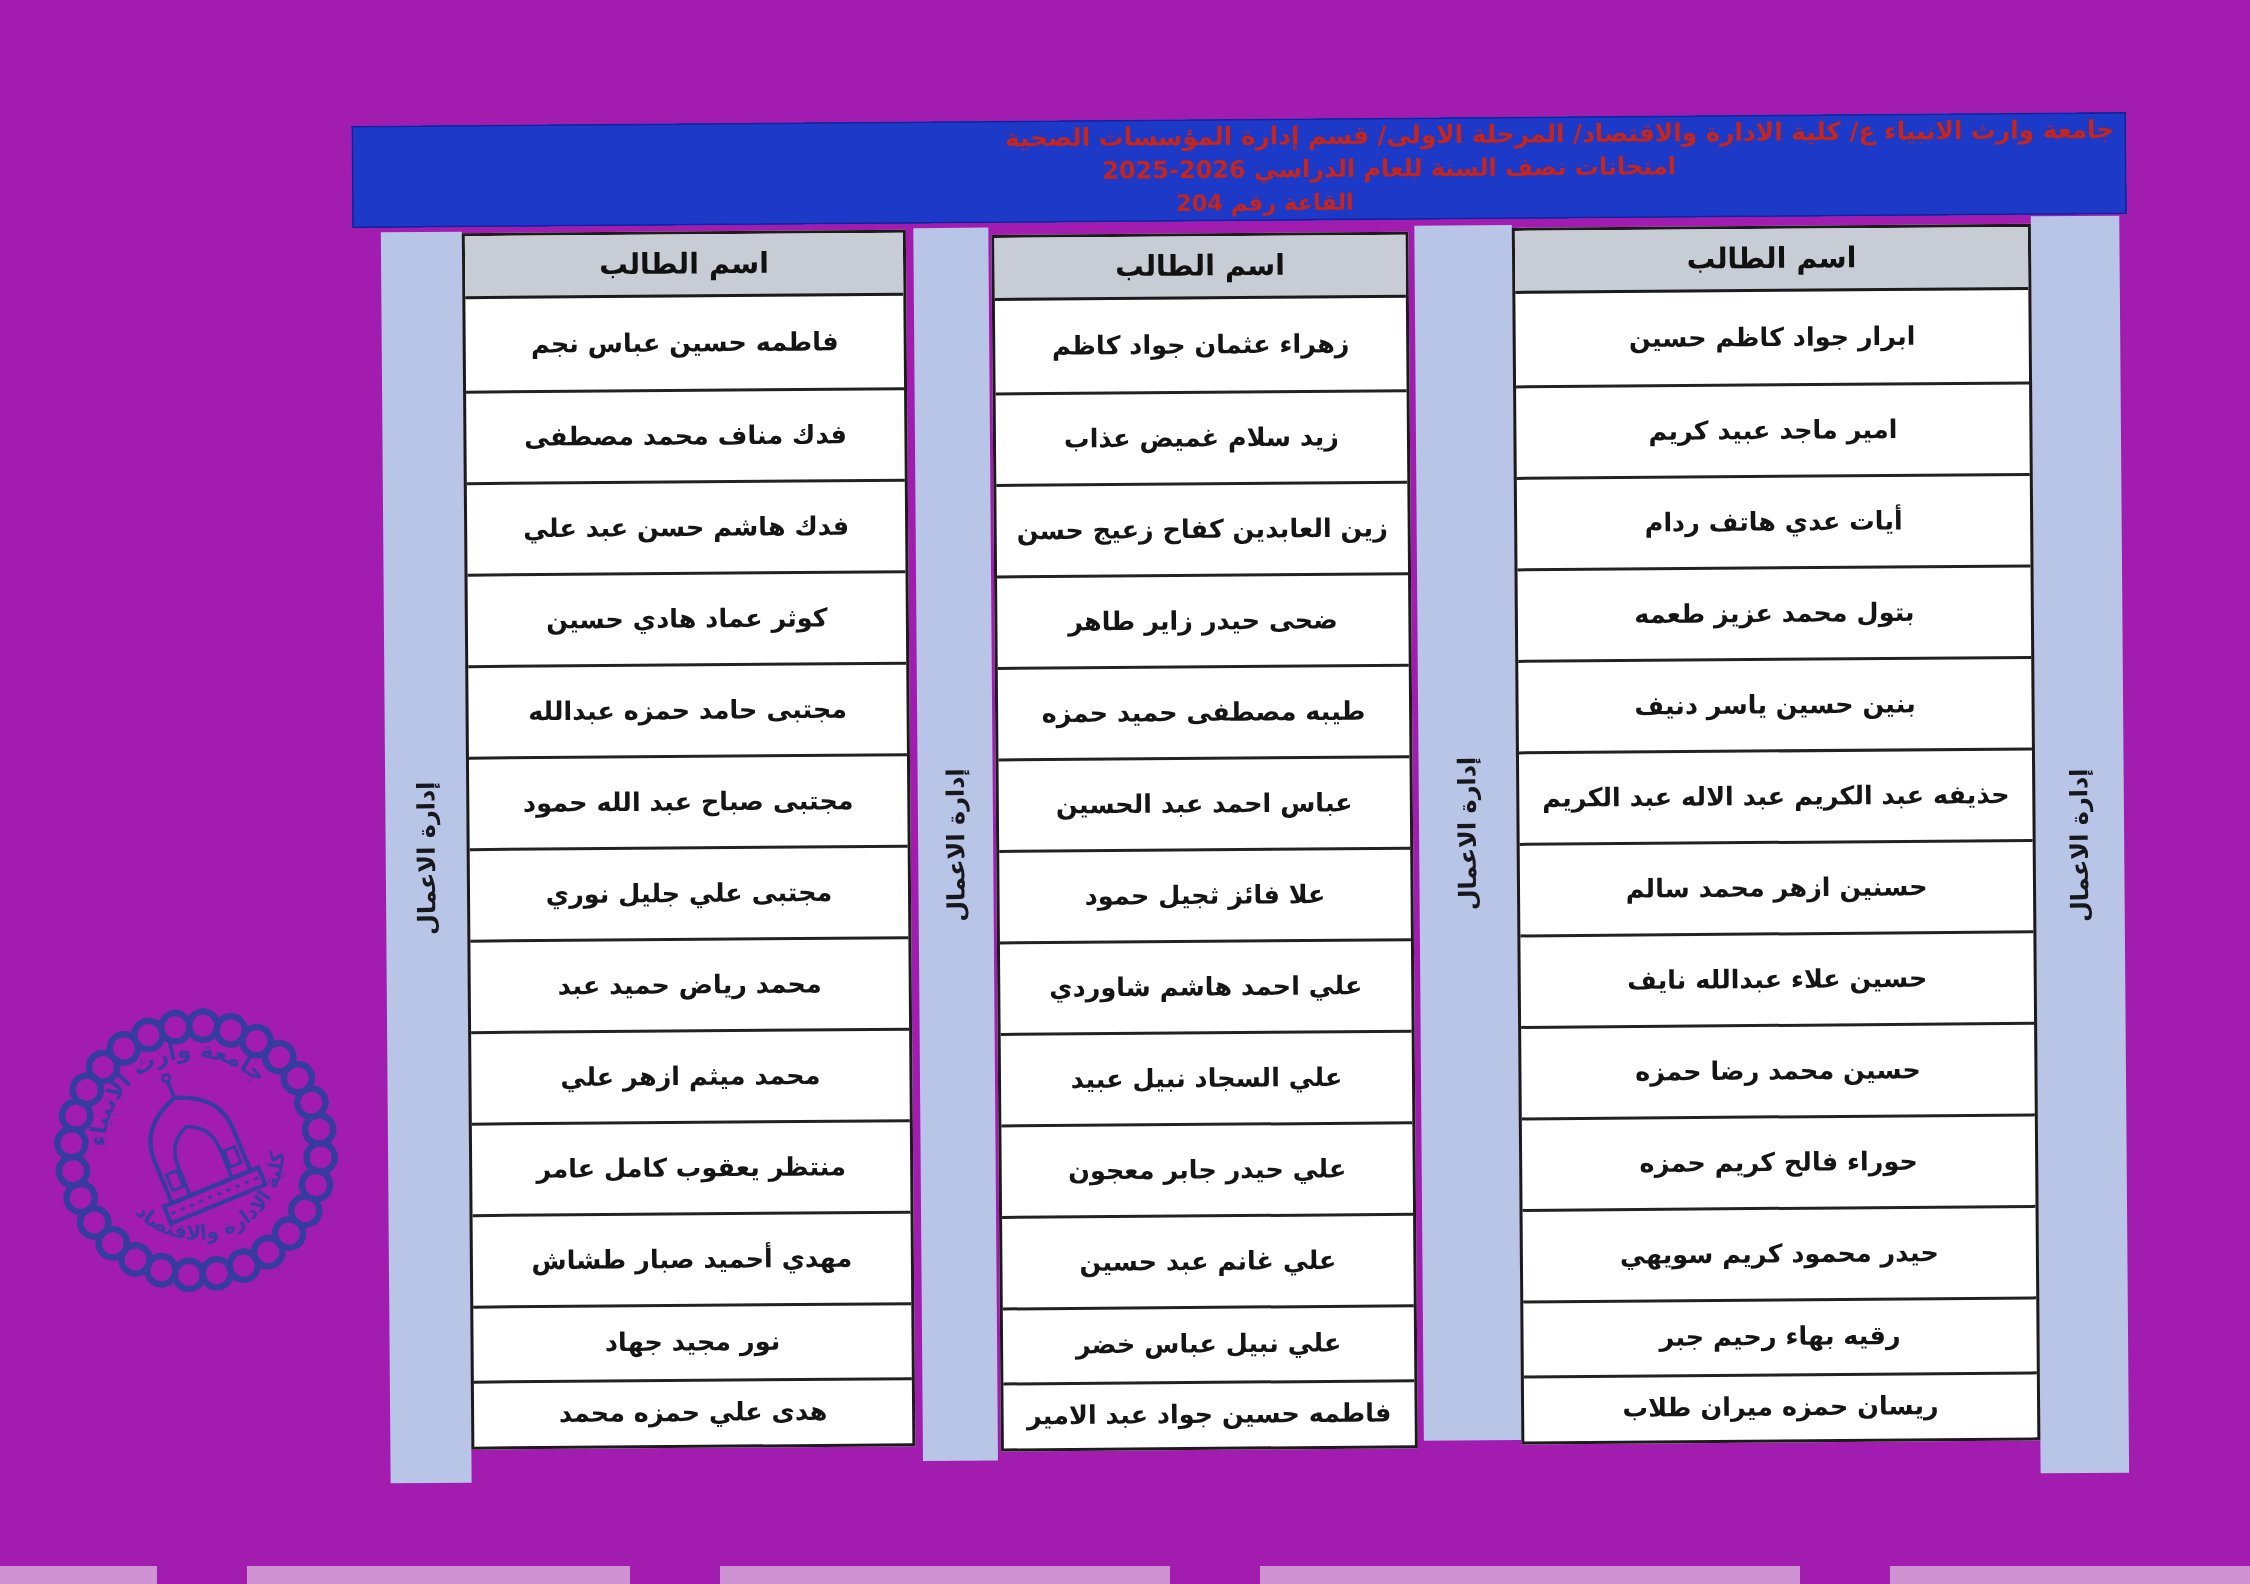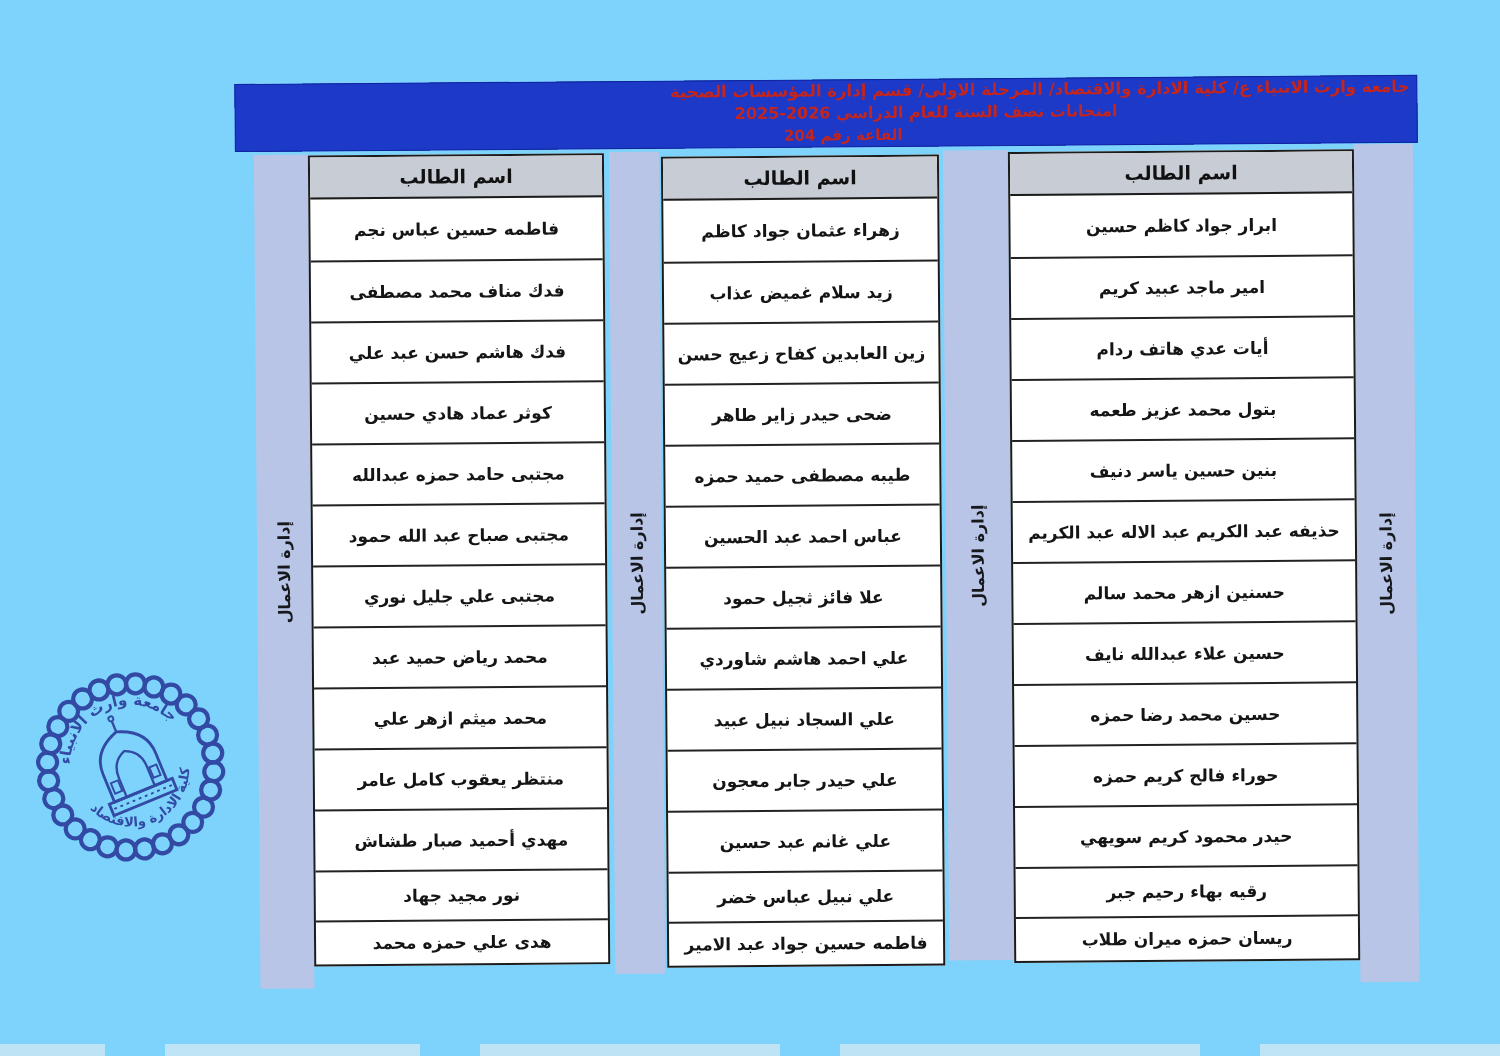--- a/index.html
+++ b/index.html
@@ -1,17 +1,17 @@
 <!DOCTYPE html>
 <html lang="ar"><head>
 <meta charset="utf-8">
 <style>
   html,body{margin:0;padding:0;background:#fbfbfa;}
   *{box-sizing:border-box;font-family:"DejaVu Sans",sans-serif;}
-  #canvas{position:relative;width:1500px;height:1056px;overflow:hidden;background:#7dd3fc;}
+  #canvas{position:relative;width:1500px;height:1056px;overflow:hidden;background:#a21caf;}
   .sheet{position:absolute;inset:0;transform:rotate(-0.45deg);transform-origin:50% 40%;}
 
   
   .banner{position:absolute;left:237px;top:80px;width:1183px;height:68px;
           background:#1c39c8;color:#c4251c;direction:rtl;
           display:flex;flex-direction:column;justify-content:center;
           font-weight:bold;box-shadow:0 0 0 1px #10249a inset;}
   .banner .bl{line-height:22px;white-space:nowrap;}
   .bl1{font-size:16.5px;text-align:right;padding-right:8px;}
   .bl2{font-size:16px;text-align:center;position:relative;left:100px;}

